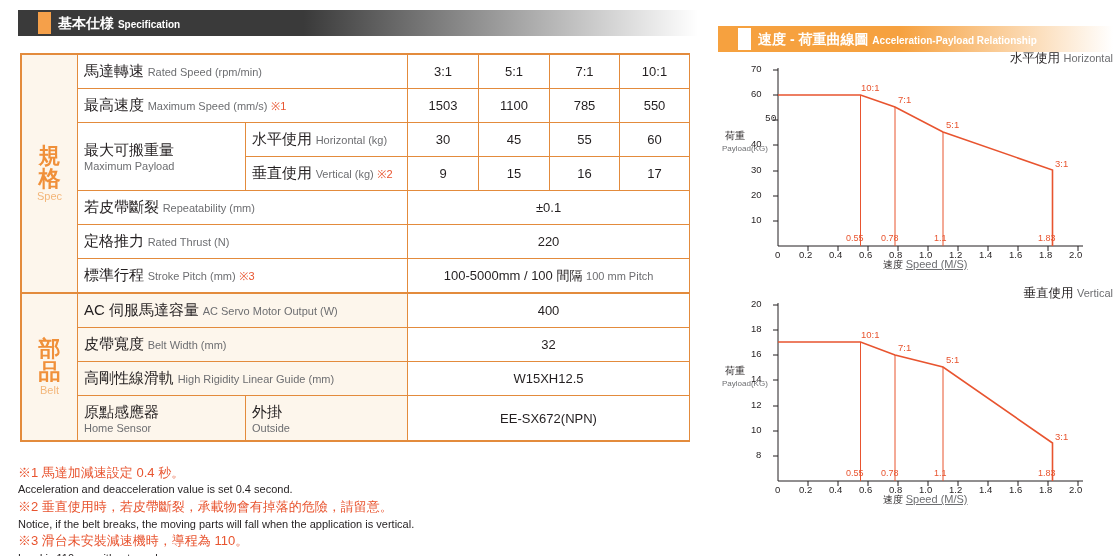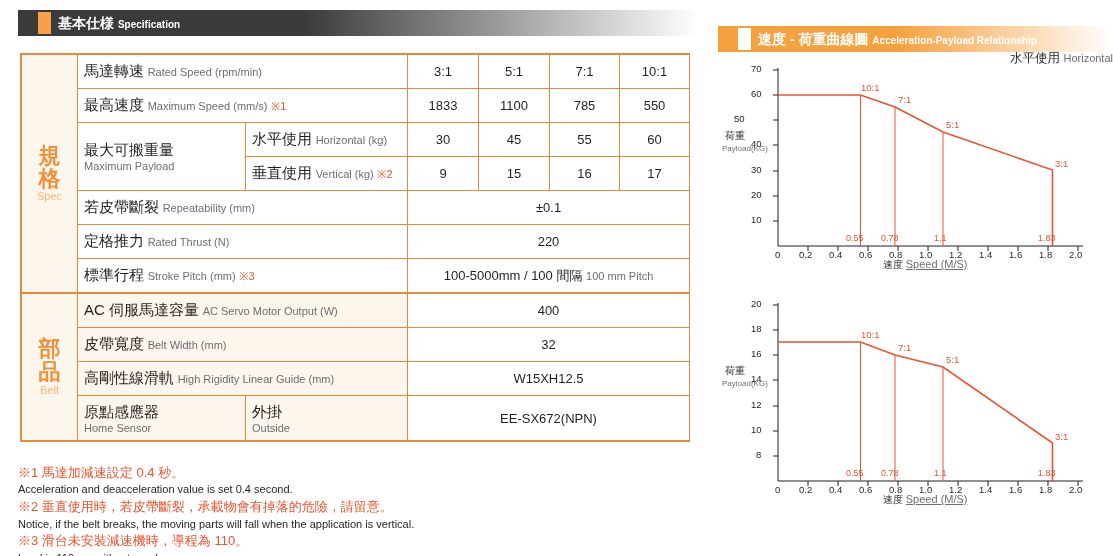--- a/index.html
+++ b/index.html
@@ -105,21 +105,21 @@
           <td class="val">7:1</td>
           <td class="val">10:1</td>
         </tr>
 
         <tr>
           <td colspan="2" class="namecell">
             <span class="lbl-cn">最高速度</span>
             <span class="lbl-en">Maximum Speed (mm/s)</span>
             <span class="lbl-note">※1</span>
           </td>
-          <td class="val">1833</td>
+          <td class="val">1503</td>
           <td class="val">1100</td>
           <td class="val">785</td>
           <td class="val">550</td>
         </tr>
 
         <tr>
           <td rowspan="2" class="namecell">
             <div class="lbl-cn">最大可搬重量</div>
             <div class="lbl-en">Maximum Payload</div>
           </td>
@@ -273,21 +273,21 @@
         <line x1="334.5" y1="196" x2="334.5" y2="120"></line>
       </g>
 
       <polyline points="60,45 142.5,45 177,57 225,82 334.5,120 334.5,196" fill="none" stroke="#e8542f" stroke-width="1.6"></polyline>
     </svg>
 
     <div class="tick" style="left:33px;top:164px;">10</div>
     <div class="tick" style="left:33px;top:139px;">20</div>
     <div class="tick" style="left:33px;top:114px;">30</div>
     <div class="tick" style="left:33px;top:88px;">40</div>
-    <div class="tick" style="left:16px;top:63px;">50</div>
+    <div class="tick" style="left:47px;top:63px;font-family:Liberation Mono, monospace;">50</div>
     <div class="tick" style="left:33px;top:38px;">60</div>
     <div class="tick" style="left:33px;top:13px;">70</div>
 
     <div class="tick" style="left:57px;top:199px;">0</div>
     <div class="tick" style="left:81px;top:199px;">0.2</div>
     <div class="tick" style="left:111px;top:199px;">0.4</div>
     <div class="tick" style="left:141px;top:199px;">0.6</div>
     <div class="tick" style="left:171px;top:199px;">0.8</div>
     <div class="tick" style="left:201px;top:199px;">1.0</div>
     <div class="tick" style="left:231px;top:199px;">1.2</div>
@@ -301,20 +301,24 @@
     <div class="ptlabel" style="left:228px;top:69px;">5:1</div>
     <div class="ptlabel" style="left:337px;top:108px;">3:1</div>
 
     <div class="vlabel" style="left:128px;top:183px;">0.55</div>
     <div class="vlabel" style="left:163px;top:183px;">0.78</div>
     <div class="vlabel" style="left:216px;top:183px;">1.1</div>
     <div class="vlabel" style="left:320px;top:183px;">1.83</div>
   </div>
 
   <div class="chartbox" style="left:718px;top:285px;width:395px;height:230px;">
+    <div class="chart-title" style="top:0;">
+      <span>垂直使用</span>
+      <span class="sub">Vertical</span>
+    </div>
 
     <div class="axis-y-label" style="left:4px;top:80px;width:26px;">
       <span>荷重</span><br>
       <span class="small">Payload(KG)</span>
     </div>
 
     <div class="axis-x-label" style="left:165px;top:208px;">
       <span>速度</span>
       <span class="small">Speed (M/S)</span>
     </div>

